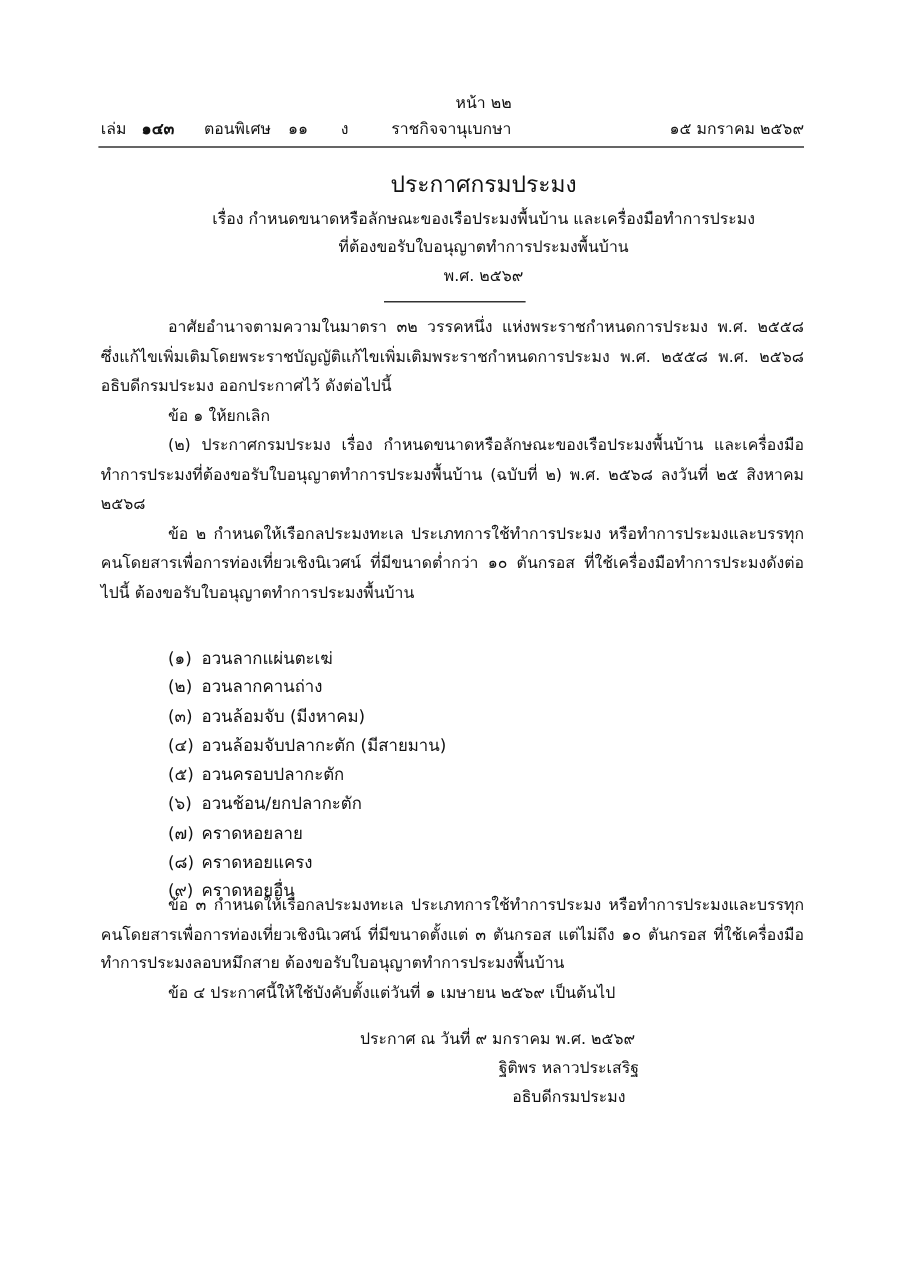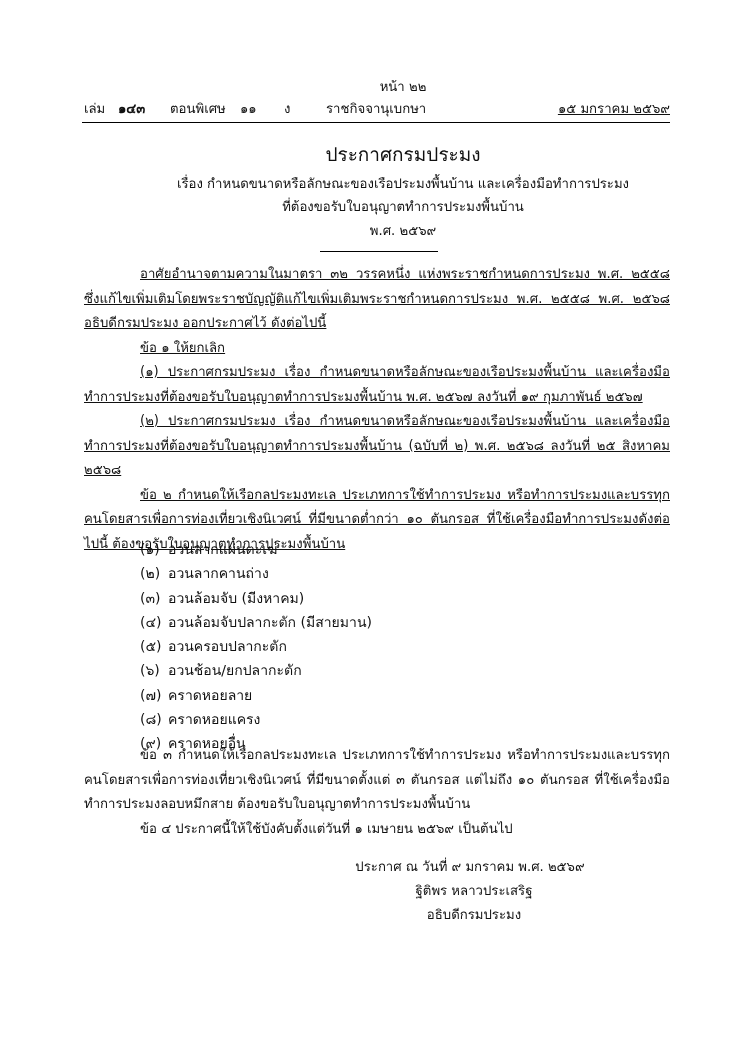--- a/index.html
+++ b/index.html
@@ -23,33 +23,32 @@
 
 <div class="page">
 
   <div class="abs center" style="top:78px;">หน้า ๒๒</div>
   <div class="abs" style="left:84px; top:100px;">เล่ม</div>
   <div class="abs" style="left:118px; top:100px;font-weight:bold;">๑๔๓</div>
   <div class="abs" style="left:170px; top:100px;">ตอนพิเศษ</div>
   <div class="abs" style="left:240px; top:100px;">๑๑</div>
   <div class="abs" style="left:284px; top:100px;">ง</div>
   <div class="abs" style="left:326px; top:100px;">ราชกิจจานุเบกษา</div>
-  <div class="abs" style="right:78px; top:100px; text-decoration:underline;">๑๕ มกราคม ๒๕๖๙</div>
+  <div class="abs" style="right:78px; top:100px; ">๑๕ มกราคม ๒๕๖๙</div>
   <div class="rule" style="left:82px; width:588px; top:122px;"></div>
 
   <div class="abs center title" style="top:142px;">ประกาศกรมประมง</div>
   <div class="abs center" style="top:175px;">เรื่อง  กำหนดขนาดหรือลักษณะของเรือประมงพื้นบ้าน  และเครื่องมือทำการประมง</div>
   <div class="abs center" style="top:198px;">ที่ต้องขอรับใบอนุญาตทำการประมงพื้นบ้าน</div>
   <div class="abs center" style="top:222px;">พ.ศ.  ๒๕๖๙</div>
   <div class="rule" style="left:320px; width:118px; top:251px;"></div>
 
-  <div class="just" style="top:262px;text-decoration:underline;">
+  <div class="just" style="top:262px;">
     <p class="para indent">อาศัยอำนาจตามความในมาตรา ๓๒ วรรคหนึ่ง แห่งพระราชกำหนดการประมง พ.ศ. ๒๕๕๘ ซึ่งแก้ไขเพิ่มเติมโดยพระราชบัญญัติแก้ไขเพิ่มเติมพระราชกำหนดการประมง พ.ศ. ๒๕๕๘ พ.ศ. ๒๕๖๘ อธิบดีกรมประมง ออกประกาศไว้ ดังต่อไปนี้</p>
     <p class="para indent">ข้อ  ๑  ให้ยกเลิก</p>
-    <p class="para indent">(๑) ประกาศกรมประมง เรื่อง กำหนดขนาดหรือลักษณะของเรือประมงพื้นบ้าน และเครื่องมือทำการประมงที่ต้องขอรับใบอนุญาตทำการประมงพื้นบ้าน พ.ศ. ๒๕๖๗ ลงวันที่ ๑๙ กุมภาพันธ์ ๒๕๖๗</p>
     <p class="para indent">(๒) ประกาศกรมประมง เรื่อง กำหนดขนาดหรือลักษณะของเรือประมงพื้นบ้าน และเครื่องมือทำการประมงที่ต้องขอรับใบอนุญาตทำการประมงพื้นบ้าน (ฉบับที่ ๒) พ.ศ. ๒๕๖๘ ลงวันที่ ๒๕ สิงหาคม ๒๕๖๘</p>
     <p class="para indent">ข้อ  ๒  กำหนดให้เรือกลประมงทะเล ประเภทการใช้ทำการประมง หรือทำการประมงและบรรทุกคนโดยสารเพื่อการท่องเที่ยวเชิงนิเวศน์ ที่มีขนาดต่ำกว่า ๑๐ ตันกรอส ที่ใช้เครื่องมือทำการประมงดังต่อไปนี้ ต้องขอรับใบอนุญาตทำการประมงพื้นบ้าน</p>
   </div>
 
   <div class="list" style="top:537px;">
     <div class="li"><span class="num">(๑)</span><span>อวนลากแผ่นตะเฆ่</span></div>
     <div class="li"><span class="num">(๒)</span><span>อวนลากคานถ่าง</span></div>
     <div class="li"><span class="num">(๓)</span><span>อวนล้อมจับ  (มีงหาคม)</span></div>
     <div class="li"><span class="num">(๔)</span><span>อวนล้อมจับปลากะตัก  (มีสายมาน)</span></div>
     <div class="li"><span class="num">(๕)</span><span>อวนครอบปลากะตัก</span></div>
@@ -57,17 +56,17 @@
     <div class="li"><span class="num">(๗)</span><span>คราดหอยลาย</span></div>
     <div class="li"><span class="num">(๘)</span><span>คราดหอยแครง</span></div>
     <div class="li"><span class="num">(๙)</span><span>คราดหอยอื่น</span></div>
   </div>
 
   <div class="just" style="top:743px;">
     <p class="para indent">ข้อ  ๓  กำหนดให้เรือกลประมงทะเล ประเภทการใช้ทำการประมง หรือทำการประมงและบรรทุกคนโดยสารเพื่อการท่องเที่ยวเชิงนิเวศน์ ที่มีขนาดตั้งแต่ ๓ ตันกรอส แต่ไม่ถึง ๑๐ ตันกรอส ที่ใช้เครื่องมือทำการประมงลอบหมึกสาย ต้องขอรับใบอนุญาตทำการประมงพื้นบ้าน</p>
     <p class="para indent">ข้อ  ๔  ประกาศนี้ให้ใช้บังคับตั้งแต่วันที่ ๑ เมษายน ๒๕๖๙ เป็นต้นไป</p>
   </div>
 
-  <div class="abs" style="left:300px; width:340px; top:858px; text-align:center;">ประกาศ  ณ  วันที่  ๙  มกราคม  พ.ศ.  ๒๕๖๙</div>
+  <div class="abs" style="left:300px; width:340px; top:858px; text-align:left;">ประกาศ  ณ  วันที่  ๙  มกราคม  พ.ศ.  ๒๕๖๙</div>
   <div class="abs" style="left:300px; width:340px; top:882px; text-align:center; padding-left:8px; box-sizing:border-box;">ฐิติพร  หลาวประเสริฐ</div>
   <div class="abs" style="left:300px; width:340px; top:906px; text-align:center; padding-left:8px; box-sizing:border-box;">อธิบดีกรมประมง</div>
 
 </div>
 
 </body></html>

